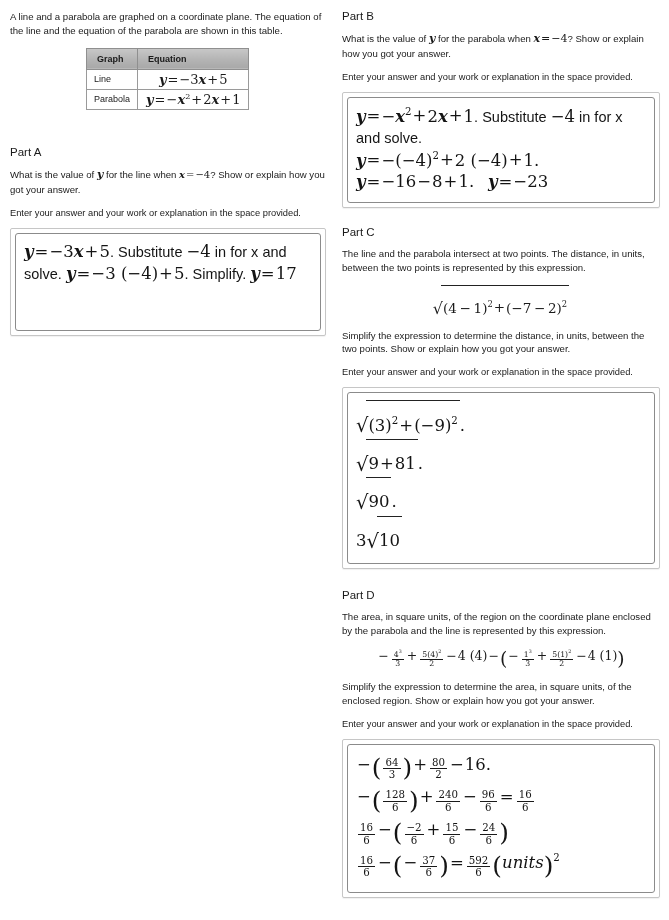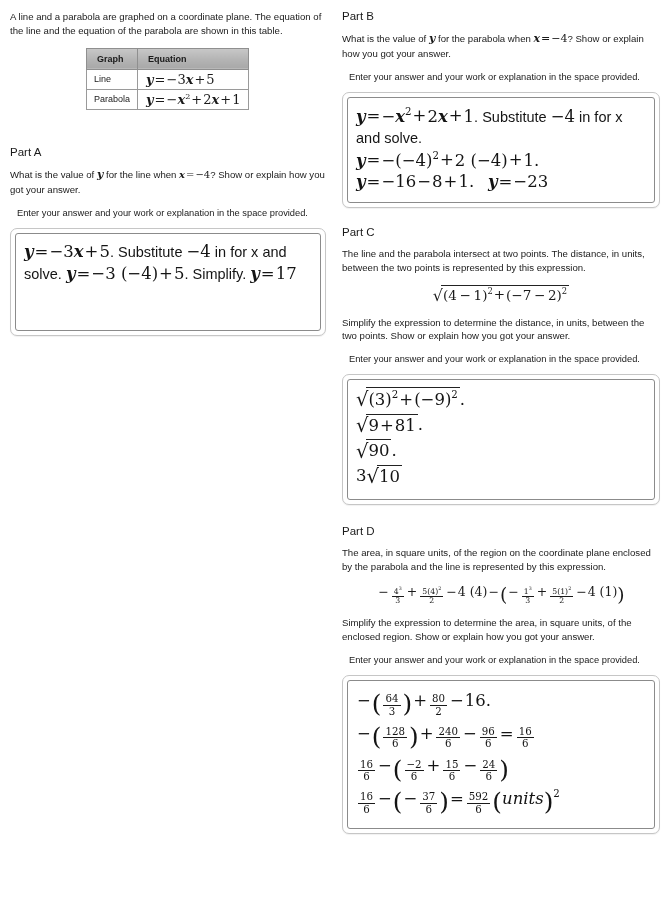--- a/index.html
+++ b/index.html
@@ -11,21 +11,21 @@
     color:#1a1a1a;
     overflow:hidden;
   }
   .page { display:flex; width:669px; height:920px; }
   .col { width:334px; padding:10px 8px 0 10px; }
   .col.right { padding-left:8px; padding-right:8px; }
 
   .q-title { font-size:12.5px; font-weight:bold; margin:2px 0 10px 0; letter-spacing:-0.1px; }
   .part-head { font-size:11.5px; font-weight:normal; margin:0 0 9px 0; }
   .body-text { font-size:9.6px; line-height:1.45; margin:0 0 10px 0; color:#1a1a1a; }
-  .prompt-text { font-size:9.3px; line-height:1.4; margin:0 0 8px 7px; }
+  .prompt-text { font-size:9.3px; line-height:1.4; margin:0 0 8px 0; }
 
   
   .m { font-family:"DejaVu Serif", serif; font-style:italic; font-weight:bold; }
   .mi { font-family:"DejaVu Serif", serif; font-style:italic; }
   .mn { font-family:"DejaVu Serif", serif; font-style:normal; }
   .op { font-family:"DejaVu Serif", serif; font-style:normal; padding:0 1px; }
   sup.ex { font-size:0.62em; vertical-align:super; font-style:normal; font-family:"DejaVu Serif", serif; }
 
   
   .tbl-wrap { margin:0 0 0 76px; }
@@ -34,27 +34,27 @@
     background:linear-gradient(to bottom,#c8c8c8 0%, #b4b4b4 55%, #a8a8a8 100%);
     border:1px solid #8f8f8f;
     font-size:9px; font-weight:bold; color:#1a1a1a;
     padding:5px 10px; text-align:left;
   }
   table.eqtbl td {
     border:1px solid #9a9a9a;
     padding:3px 7px; text-align:left; background:#fff;
     font-size:9px;
   }
-  table.eqtbl td.eq { text-align:left; padding:2px 8px; }
+  table.eqtbl td.eq { text-align:center; padding:2px 8px; }
   .cellmath { font-size:13px; }
 
   
   .ansbox-outer {
     border:1px solid #c6c6c6;
-    border-radius:7px;
+    border-radius:2px;
     background:#fff;
     padding:4px;
     box-shadow:0 1px 1px rgba(0,0,0,0.06);
   }
   .ansbox-inner {
     border:1px solid #8b8b8b;
     border-radius:3px;
     background:#fff;
     padding:7px 8px 9px 8px;
   }
@@ -62,21 +62,21 @@
   .ansline.wrap { white-space:normal; }
   .ansline .txt { font-family:"Liberation Sans", sans-serif; font-size:14.5px; font-style:normal; }
 
   
   .disp { text-align:center; font-size:13.5px; margin:10px 0 11px 0; }
   .disp.small { font-size:12.5px; }
 
   
   .rad { display:inline-block; position:relative; white-space:nowrap; }
   .rad > .sign { font-family:"DejaVu Serif", serif; font-size:1.18em; vertical-align:-0.08em; }
-  .rad > .inner { display:inline-block; border-top:1.2px solid #222; padding:0 2px 0 2px; margin-left:-2px; }
+  .rad > .inner { display:inline-block; border-top:1.2px solid #222; padding:13px 2px 0 2px; margin-left:-2px; }
 
   
   .frac { display:inline-block; vertical-align:-0.52em; text-align:center; font-family:"DejaVu Serif", serif; font-style:normal; margin:0 2px; }
   .frac > span { display:block; font-size:0.62em; line-height:1.12; padding:0 2px; }
   .frac > span.num { border-bottom:1.1px solid #1a1a1a; }
   .paren-big { font-family:"DejaVu Serif", serif; font-size:1.5em; vertical-align:-0.25em; font-style:normal; }
   .nowrap { white-space:nowrap; }
 </style>
 </head>
 <body>

